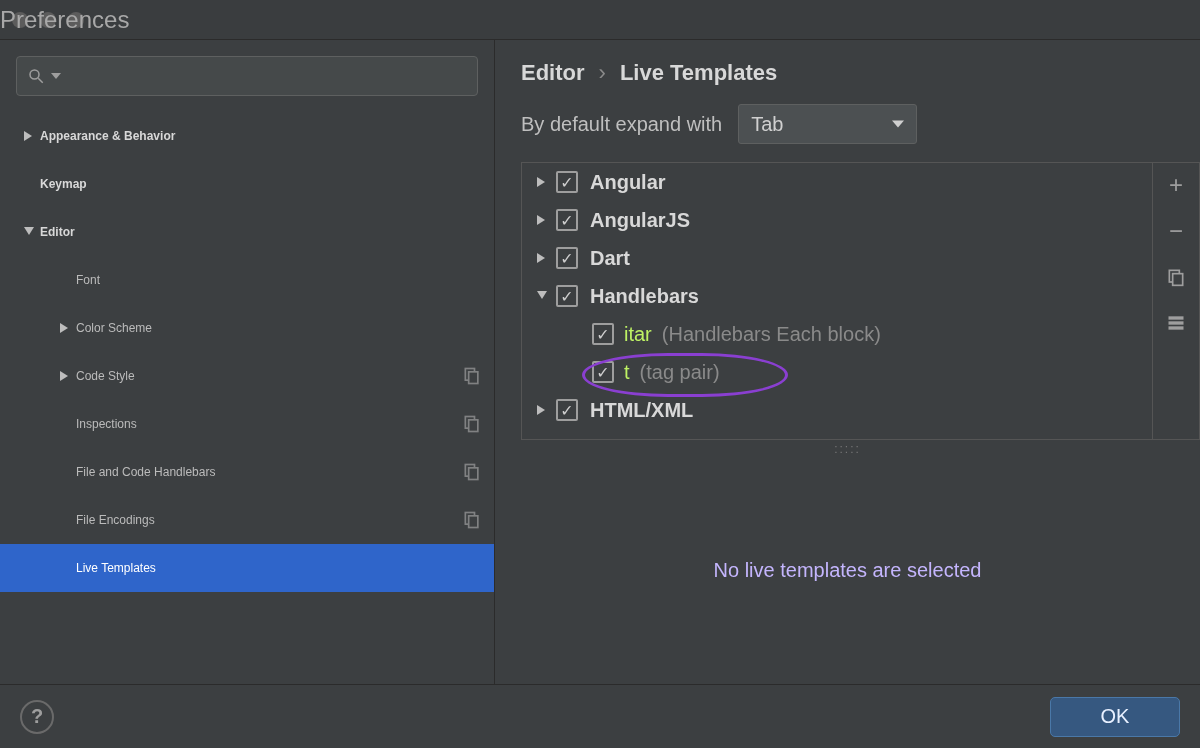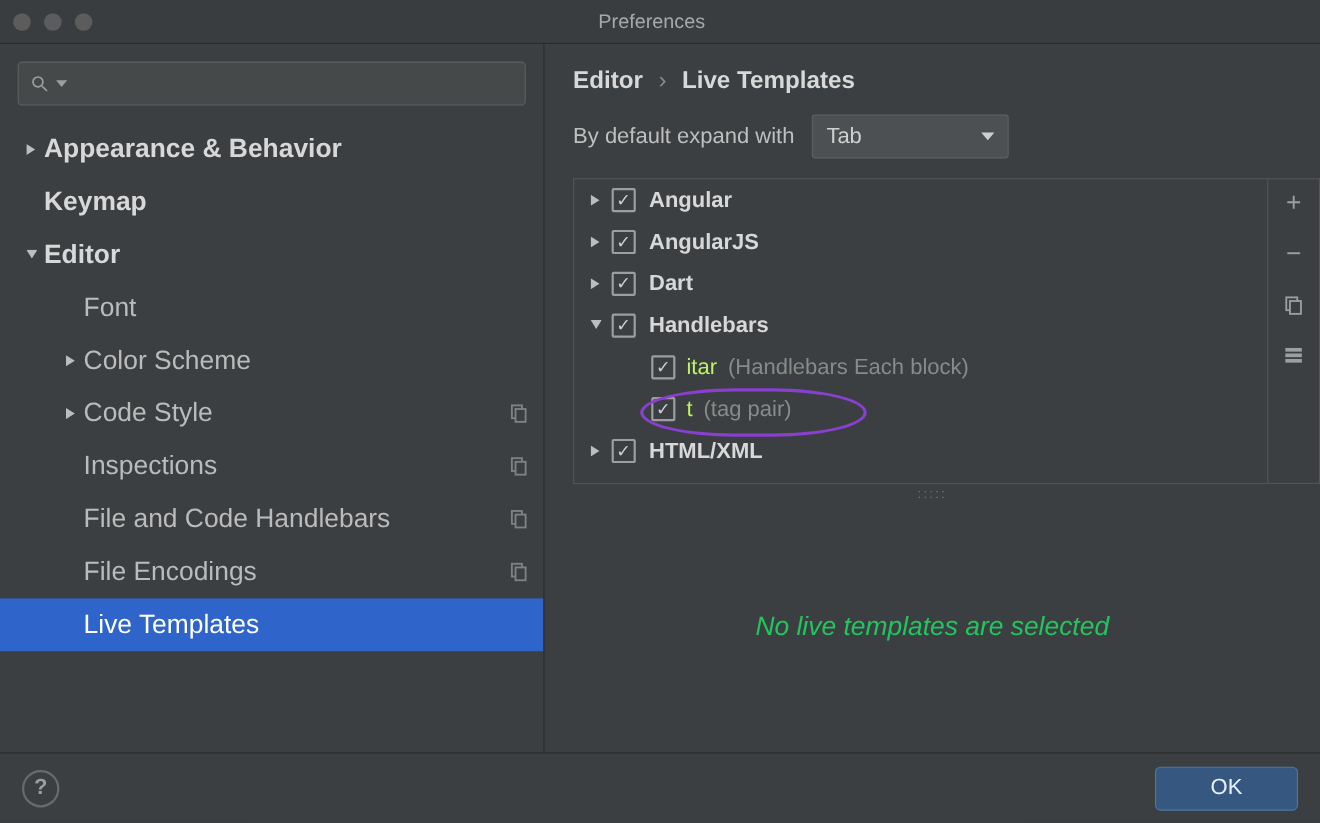--- a/index.html
+++ b/index.html
@@ -12,21 +12,21 @@
     display: flex;
     align-items: center;
     padding: 0 12px;
     border-bottom: 1px solid #2b2b2b;
     position: relative;
   }
   .traffic-lights { display: flex; gap: 12px; }
   .traffic-light { width: 16px; height: 16px; border-radius: 50%; background: #5c5c5c; }
   .titlebar-title {
     position: absolute; left: 0; right: 15px;
-    text-align: center; font-size: 18px; color: #a8a8a8;
+    text-align: left; font-size: 24px; color: #a8a8a8;
     pointer-events: none;
   }
 
   
   .body-wrap { display: flex; height: 644px; }
   .sidebar { width: 495px; border-right: 1px solid #2b2b2b; display: flex; flex-direction: column; }
   .content { flex: 1; display: flex; flex-direction: column; }
 
   
   .search-wrap { padding: 16px 16px 10px 16px; }
@@ -37,21 +37,21 @@
     border: 1px solid #5e6060;
     border-radius: 4px;
     padding: 0 10px;
   }
   .search-box input {
     flex: 1; background: transparent; border: 0; outline: 0;
     color: #bbb; font-size: 18px;
   }
 
   
-  .tree { flex: 1; overflow: auto; padding-top: 6px; font-size: 24px; }
+  .tree { flex: 1; overflow: auto; padding-top: 6px; font-size: 12px; }
   .tree-row {
     display: flex; align-items: center;
     height: 48px;
     padding-left: 18px; padding-right: 12px;
     cursor: default;
   }
   .tree-row.selected { background: #2f65ca; color: #fff; }
   .tree-row .arrow { width: 22px; display: inline-flex; justify-content: center; font-size: 15px; }
   .tree-row .label { flex: 1; }
   .tree-row.bold .label { font-weight: 700; color: #d8d8d8; }
@@ -120,21 +120,21 @@
     content:""; position:absolute; left:60px; top:0; width:200px; height:100%;
     border: 3px solid #8a3fd1; border-radius: 50%/60%;
     pointer-events:none;
   }
 
   .grip-dots { text-align: center; letter-spacing: 2px; color:#777; font-size:12px; padding-top:2px; }
 
   
   .detail-msg {
     flex: 1; display:flex; align-items:center; justify-content:center;
-    color:#22c55e; font-size:24px;font-style:italic;
+    color:#c4b5fd; font-size:20px;
   }
 
   
   .footer {
     height: 64px; border-top: 1px solid #2b2b2b;
     display: flex; align-items: center; padding: 0 20px; gap: 14px;
   }
   .footer .help {
     width: 34px; height:34px; border:2px solid #6a6a6a; border-radius:50%;
     display:flex; align-items:center; justify-content:center;

